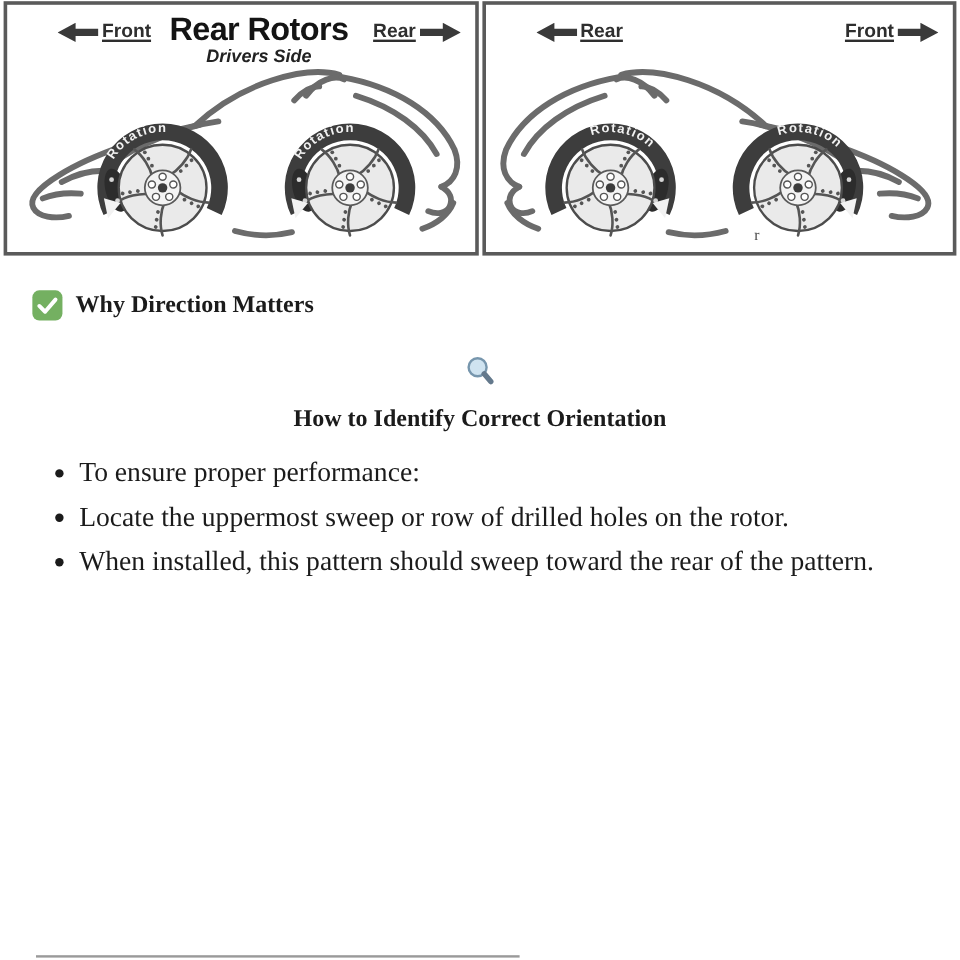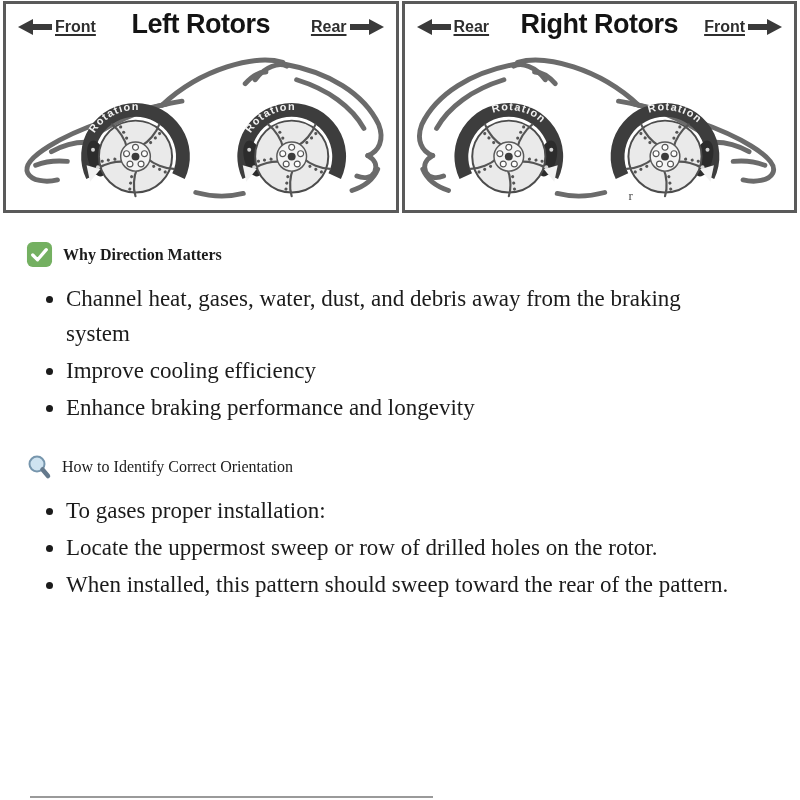--- a/index.html
+++ b/index.html
@@ -5,36 +5,36 @@
   html,body { margin:0; padding:0; background:#fff; }
   .page { position:relative; width:800px; height:800px; background:#fff; overflow:hidden;
           font-family:"Liberation Serif", serif; color:#1b1b1b; }
 
   
   .panels { display:flex; gap:3px; padding:1px 3px 0 3px; }
   .panel  { position:relative; flex:1; height:212px; border:3px solid #5a5a5a;
             background:#fff; box-sizing:border-box; overflow:hidden; }
   .car-svg { position:absolute; left:0; top:0; width:100%; height:100%; }
   .panel-header { position:relative; z-index:2; display:flex; justify-content:space-between;
-                  padding:9px 12px 0 12px; font-family:"Liberation Sans", sans-serif; }
+                  padding:9px 12px 0 12px; font-family:"Liberation Sans", sans-serif;margin-left:30px; }
   .titles { position:absolute; left:0; right:0; top:7px; text-align:center; pointer-events:none; }
   .panel-title { font-size:27px; font-weight:bold; color:#141414; line-height:1.02; letter-spacing:-0.5px; }
   .panel-subtitle { font-size:15px; font-weight:bold; font-style:italic; color:#222; }
   .dir { display:flex; align-items:center; gap:3px; margin-top:4px; height:20px; }
   .dir b { font-size:16px; color:#2e2e2e; text-decoration:underline; text-decoration-thickness:2px; text-underline-offset:2px; }
   .rot-text { font:bold 11px "Liberation Sans", sans-serif; fill:#f2f2f2; letter-spacing:1.2px; }
   .artifact-r { position:absolute; z-index:2; left:224px; bottom:6px; font:13px "Liberation Serif", serif; color:#4a4a4a; }
 
   
   main { padding:0 26px; font-size:23px; line-height:35px; }
   .intro { margin:12px 0 0 0; max-width:700px; }
-  .sec-h { display:flex; align-items:center; gap:10px; margin:24px 0 0 0; font-size:16px; line-height:35px; }
+  .sec-h { display:flex; align-items:center; gap:10px; margin:24px 0 0 0; font-size:20px; line-height:35px; }
   .sec-h .ic { flex:0 0 auto; display:inline-flex; }
   h2.sec-h { font-weight:bold; }
-  h3.sec-h { font-weight:normal; }
+  h3.sec-h { font-weight:bold;flex-direction:column; }
   .lead { margin:11px 0 0 0; }
   ul { margin:9px 0 0 0; padding-left:40px; }
   li { max-width:675px; margin:2px 0; }
   .bottom-line { position:absolute; left:30px; top:796px; width:403px; height:2px; background:#9a9a9a; }
 </style>
 </head>
 <body>
 
 <svg width="0" height="0" style="position:absolute" aria-hidden="true">
   <defs>
@@ -127,21 +127,22 @@
         </g>
       </svg>
       <div class="panel-header">
         <span class="dir">
           <svg width="34" height="16" viewBox="0 0 34 16">
               <polygon points="0,8 15,0 15,5 34,5 34,11 15,11 15,16" fill="#3a3a3a"></polygon>
             </svg>
           <b>Front</b>
         </span>
         <div class="titles">
-          <div class="panel-title">Left Rotors</div>
+          <div class="panel-title">Rear Rotors</div>
+          <div class="panel-subtitle">Drivers Side</div>
         </div>
         <span class="dir">
           <b>Rear</b>
           <svg width="34" height="16" viewBox="0 0 34 16">
               <polygon points="34,8 19,0 19,5 0,5 0,11 19,11 19,16" fill="#3a3a3a"></polygon>
             </svg>
         </span>
       </div>
     </section>
 
@@ -160,21 +161,20 @@
         </g>
       </svg>
       <div class="panel-header">
         <span class="dir">
           <svg width="34" height="16" viewBox="0 0 34 16">
               <polygon points="0,8 15,0 15,5 34,5 34,11 15,11 15,16" fill="#3a3a3a"></polygon>
             </svg>
           <b>Rear</b>
         </span>
         <div class="titles">
-          <div class="panel-title">Right Rotors</div>
         </div>
         <span class="dir">
           <b>Front</b>
           <svg width="34" height="16" viewBox="0 0 34 16">
               <polygon points="34,8 19,0 19,5 0,5 0,11 19,11 19,16" fill="#3a3a3a"></polygon>
             </svg>
         </span>
       </div>
       <span class="artifact-r">r</span>
     </section>
@@ -186,37 +186,32 @@
       <span class="ic">
         <svg width="27" height="27" viewBox="0 0 28 28">
             <rect x="1" y="1" width="26" height="26" rx="6" fill="#74b061"></rect>
             <path d="M 7,14.5 L 12,19.5 L 21,9" fill="none" stroke="#fff" stroke-width="3.4" stroke-linecap="round" stroke-linejoin="round"></path>
           </svg>
       </span>
       <span>Why Direction Matters</span>
     </h2>
 
 
-    <ul>
-      <li>Channel heat, gases, water, dust, and debris away from the braking system</li>
-      <li>Improve cooling efficiency</li>
-      <li>Enhance braking performance and longevity</li>
-    </ul>
 
     <h3 class="sec-h">
       <span class="ic">
         <svg width="26" height="26" viewBox="0 0 26 26">
             <circle cx="11" cy="10" r="7.5" fill="#cfe3f0" stroke="#7796ad" stroke-width="2"></circle>
             <line x1="16.5" y1="15.5" x2="22" y2="22" stroke="#64798c" stroke-width="4.5" stroke-linecap="round"></line>
           </svg>
       </span>
       <span>How to Identify Correct Orientation</span>
     </h3>
 
     <ul>
-      <li>To gases proper installation:</li>
+      <li>To ensure proper performance:</li>
       <li>Locate the uppermost sweep or row of drilled holes on the rotor.</li>
       <li>When installed, this pattern should sweep toward the rear of the pattern.</li>
     </ul>
   </main>
 
   <div class="bottom-line"></div>
 </div>
 
 </body></html>

